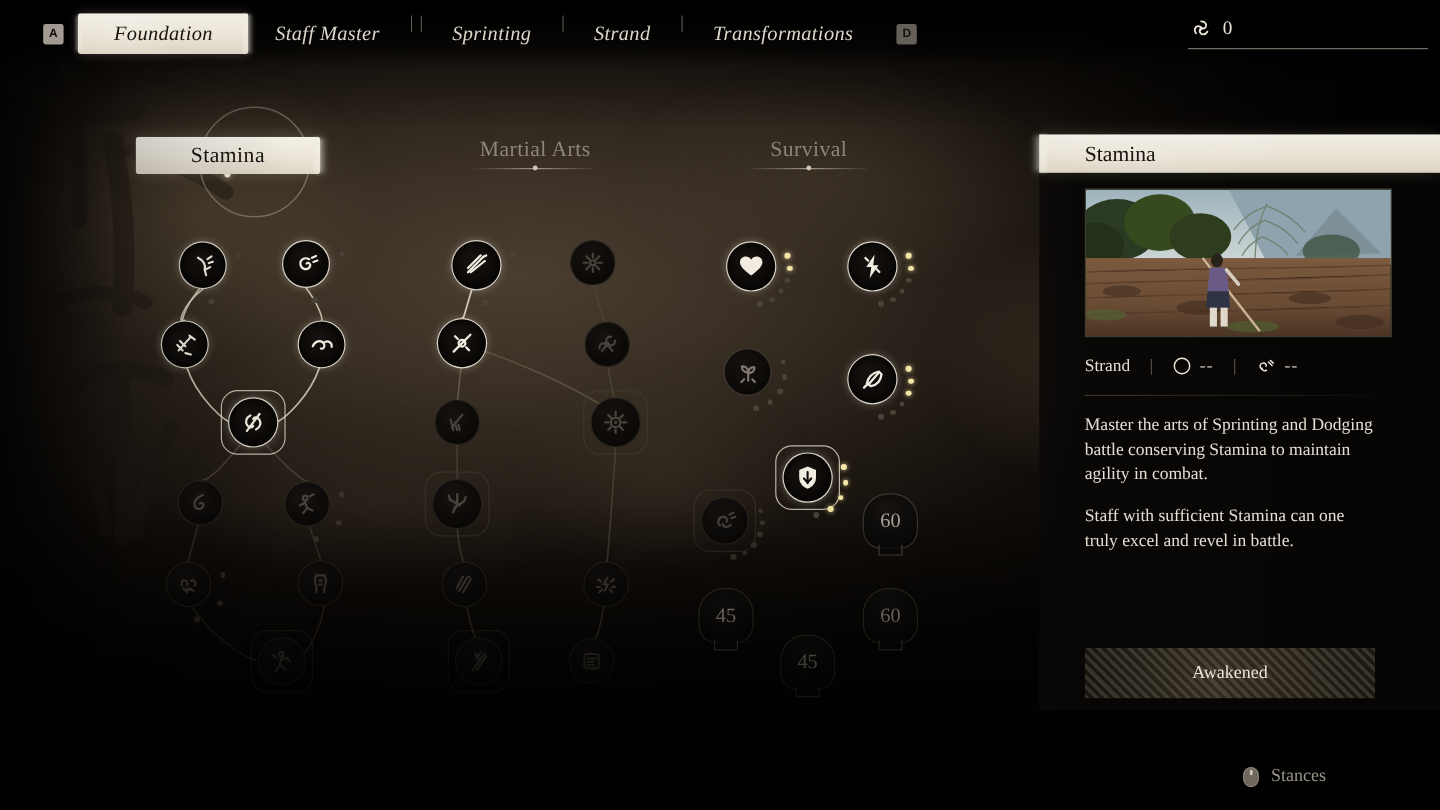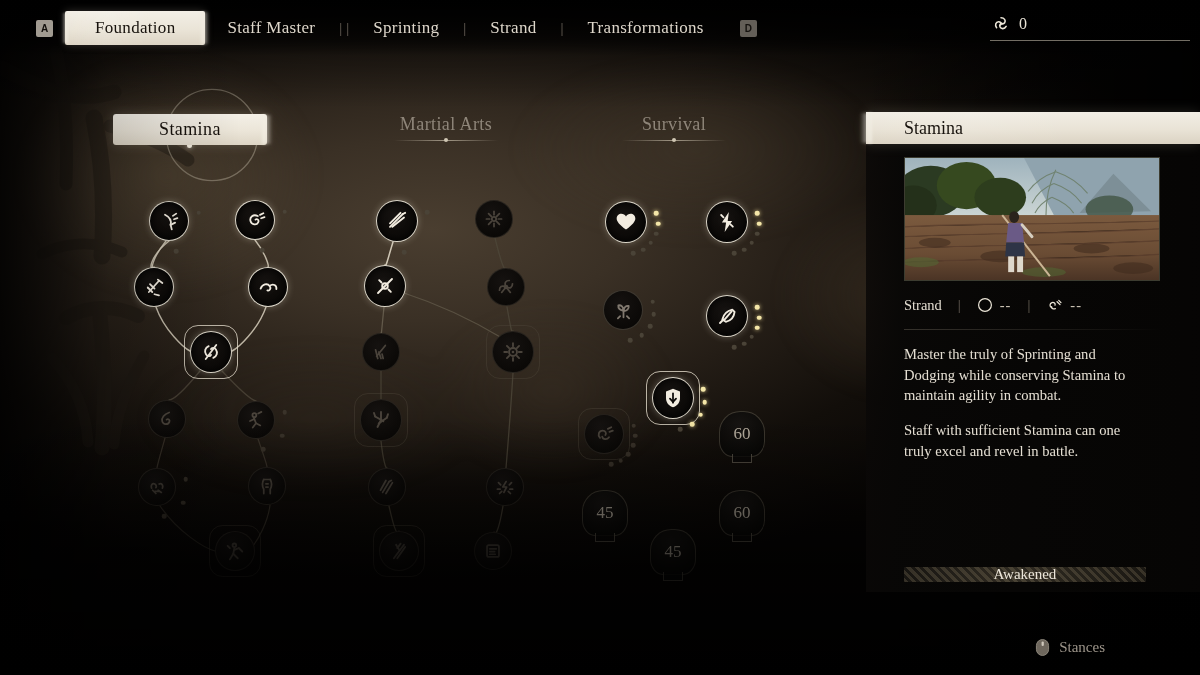--- a/index.html
+++ b/index.html
@@ -68,21 +68,21 @@
     border-radius: 2px;
     color: #16120e;
     font-family: "Liberation Sans", sans-serif;
     font-size: 10px; font-weight: bold;
     display: flex; align-items: center; justify-content: center;
     flex: 0 0 auto;
     opacity: .85;
   }
   .key-badge.dim { background: #7d776e; color: #1b1713; opacity:.8; }
 
-  .tabs { position: relative; display: flex; align-items: center; margin-left: 12px; }
+  .tabs { position: relative; display: flex; align-items: flex-start; margin-left: 12px; font-style: italic; }
   .tab {
     position: relative;
     color: #ded7cb;
     font-size: 17px;
     letter-spacing: .3px;
     padding: 7px 22px;
     white-space: nowrap;
   }
   .tab.active {
     color: #17120d;
@@ -288,21 +288,21 @@
     margin-top: 14px;
     width: 240px;
     color: #e5dfd3;
     font-size: 14.6px;
     line-height: 1.42;
   }
   .desc p + p { margin-top: 14px; }
 
   .awakened {
     position: absolute; left: 38px; bottom: 10px;
-    width: 242px; height: 15px;
+    width: 242px; height: 42px;
     display: flex; align-items: center; justify-content: center;
     color: #ece6da; font-size: 15px;
     background:
       repeating-linear-gradient(45deg, rgba(176,160,124,.20) 0 3px, rgba(0,0,0,0) 3px 6px),
       linear-gradient(to right, rgba(40,36,30,.5), rgba(62,56,44,.75) 45%, rgba(48,43,34,.5));
     border-radius: 1px;
   }
 
   
   .footer-hint {
@@ -992,21 +992,21 @@
               <path d="M15 4 L17.6 6.6"></path>
             </g>
           </svg>
         </span>
         <span class="stat-val">--</span>
       </div>
 
       <div class="divider"></div>
 
       <div class="desc">
-        <p>Master the truly of Sprinting and Dodging while conserving Stamina to maintain agility in combat.</p>
+        <p>Master the arts of Sprinting and Dodging battle conserving Stamina to maintain agility in combat.</p>
         <p>Staff with sufficient Stamina can one truly excel and revel in battle.</p>
       </div>
     </div>
 
     <div class="awakened">Awakened</div>
   </div>
 
   <div class="footer-hint">
     <svg width="15" height="19" viewBox="0 0 16 20">
       <rect x="1.5" y="1.5" width="13" height="17" rx="6.5" fill="#6e675d" stroke="#8e877c" stroke-width="1"></rect>

